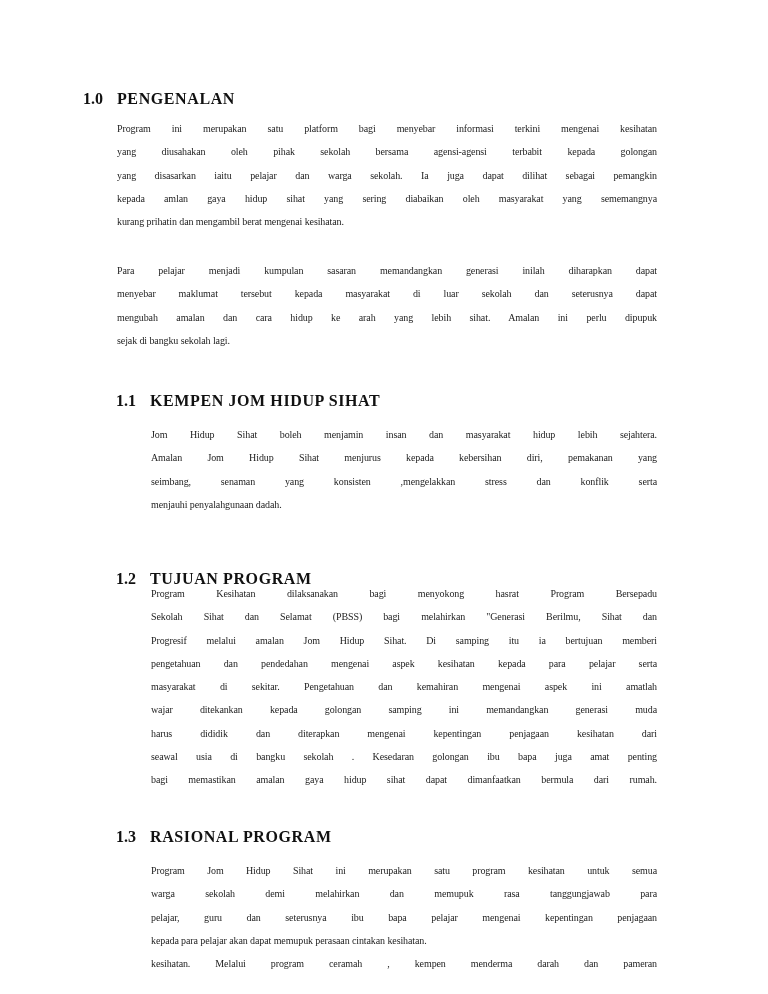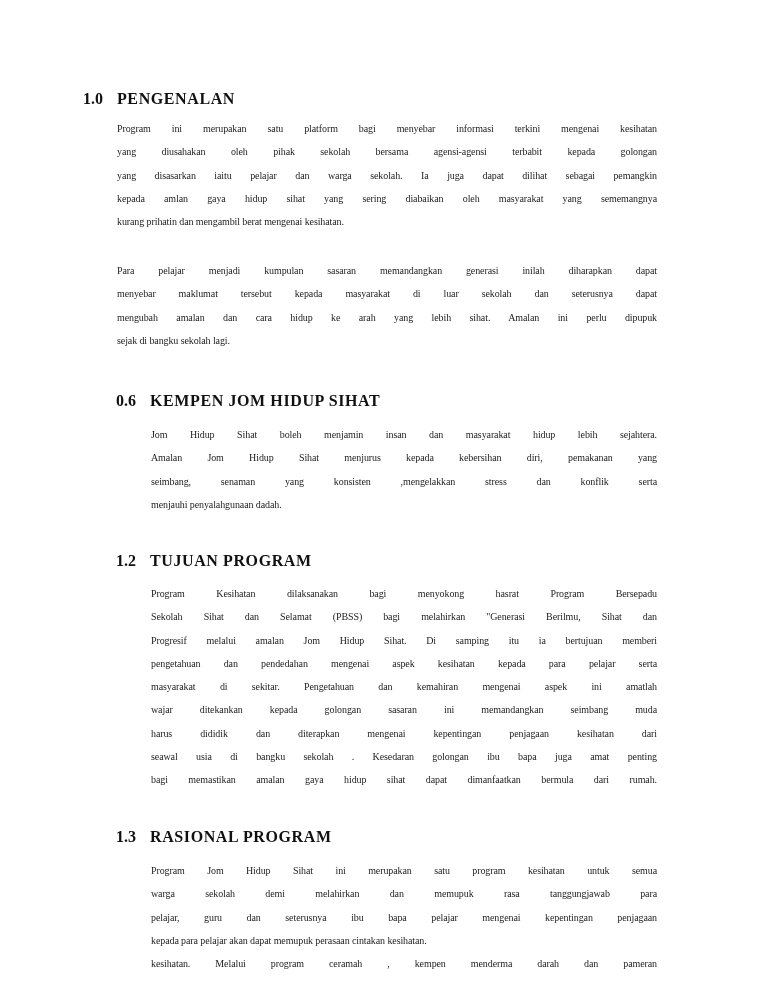--- a/index.html
+++ b/index.html
@@ -71,43 +71,43 @@
   </div>
 
   <div class="para p-l1" style="top:231px">
     <div class="line">Para pelajar menjadi kumpulan sasaran memandangkan generasi inilah diharapkan dapat</div>
     <div class="line">menyebar maklumat tersebut kepada masyarakat di luar sekolah dan seterusnya dapat</div>
     <div class="line">mengubah amalan dan cara hidup ke arah yang lebih sihat. Amalan ini perlu dipupuk</div>
     <div class="line last">sejak di bangku sekolah lagi.</div>
   </div>
 
   <div class="heading h-sub" style="top:361px">
-    <span class="num">0.6</span>
+    <span class="num">1.1</span>
     <span class="htitle">KEMPEN JOM HIDUP SIHAT</span>
   </div>
 
   <div class="para p-l2" style="top:395px">
     <div class="line">Jom Hidup Sihat boleh menjamin insan dan masyarakat hidup lebih sejahtera.</div>
     <div class="line">Amalan Jom Hidup Sihat menjurus kepada kebersihan diri, pemakanan yang</div>
     <div class="line">seimbang, senaman yang konsisten ,mengelakkan stress dan konflik serta</div>
     <div class="line last">menjauhi penyalahgunaan dadah.</div>
   </div>
 
-  <div class="heading h-sub" style="top:521px">
+  <div class="heading h-sub" style="top:539px">
     <span class="num">1.2</span>
     <span class="htitle">TUJUAN PROGRAM</span>
   </div>
 
   <div class="para p-l2" style="top:554px">
     <div class="line">Program Kesihatan dilaksanakan bagi menyokong hasrat Program Bersepadu</div>
     <div class="line">Sekolah Sihat dan Selamat (PBSS) bagi melahirkan "Generasi Berilmu, Sihat dan</div>
     <div class="line">Progresif melalui amalan Jom Hidup Sihat. Di samping itu ia bertujuan memberi</div>
     <div class="line">pengetahuan dan pendedahan mengenai aspek kesihatan kepada para pelajar serta</div>
     <div class="line">masyarakat di sekitar. Pengetahuan dan kemahiran mengenai aspek ini amatlah</div>
-    <div class="line">wajar ditekankan kepada golongan sasaran ini memandangkan seimbang muda</div>
+    <div class="line">wajar ditekankan kepada golongan samping ini memandangkan generasi muda</div>
     <div class="line">harus dididik dan diterapkan mengenai kepentingan penjagaan kesihatan dari</div>
     <div class="line">seawal usia di bangku sekolah . Kesedaran golongan ibu bapa juga amat penting</div>
     <div class="line">bagi memastikan amalan gaya hidup sihat dapat dimanfaatkan bermula dari rumah.</div>
   </div>
 
   <div class="heading h-sub" style="top:797px">
     <span class="num">1.3</span>
     <span class="htitle">RASIONAL PROGRAM</span>
   </div>
 

